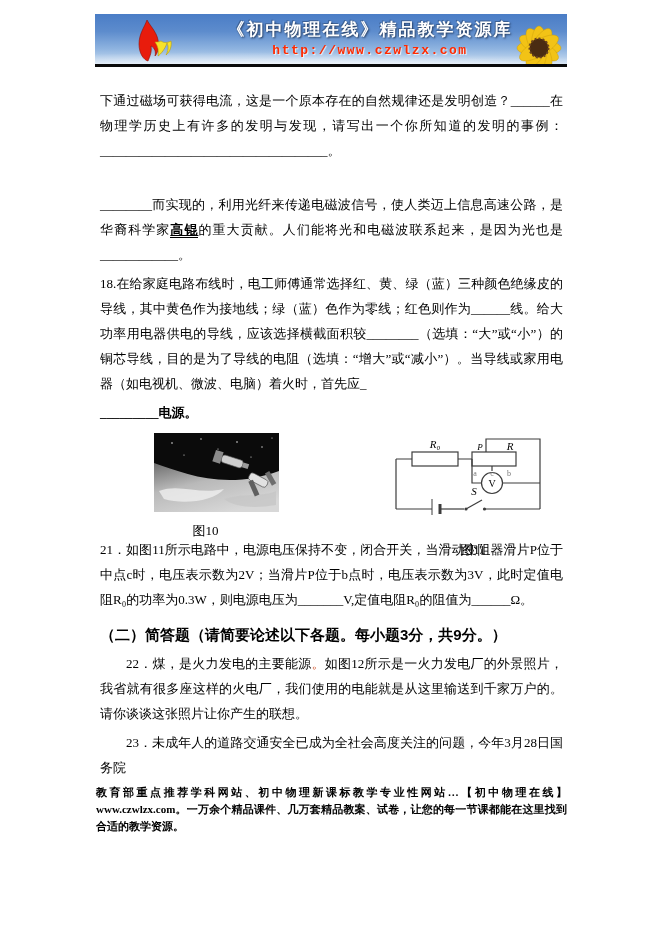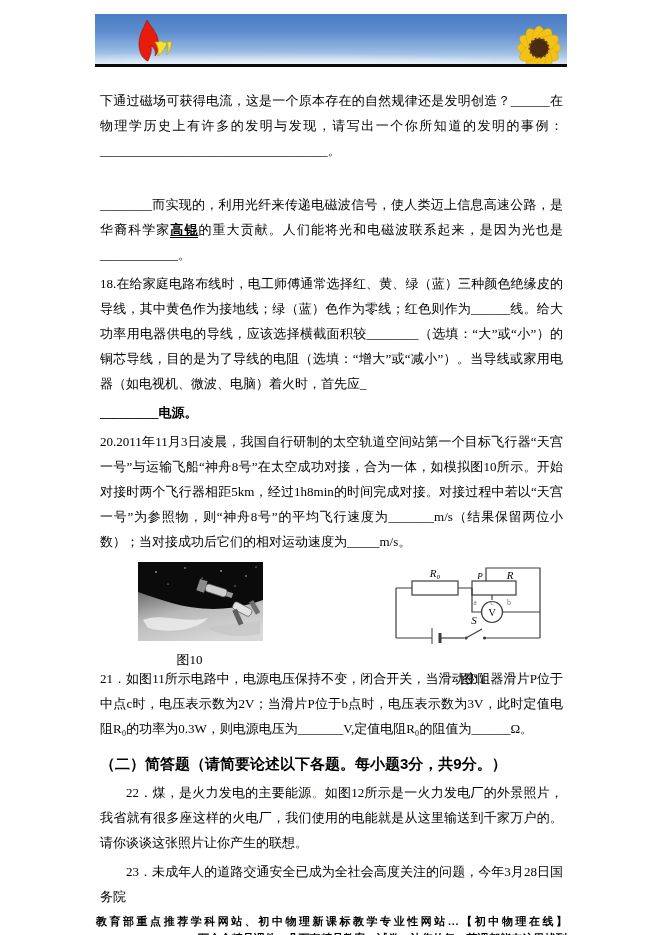--- a/index.html
+++ b/index.html
@@ -31,21 +31,21 @@
   .para-q19  { margin-top:6px; }
   .name-emph { font-weight:bold; border-bottom:1.5px solid #000;text-decoration:underline; }
   .red-punct { color:#c83200; }
   .indent { text-indent:2em; }
   .sec-header { font-family:"Liberation Sans", sans-serif; font-weight:bold;
                 font-size:15px; margin-top:10px !important; }
   .q23 { margin-top:4px !important; }
 
   
   .figures { position:relative; height:104px; margin-top:2px; }
-  .fig10-wrap { position:absolute; left:42px; top:4px; width:103px; text-align:center; }
+  .fig10-wrap { position:absolute; left:58px; top:4px; width:103px; text-align:center; }
   .fig11-wrap { position:absolute; left:292px; top:0; width:170px; text-align:center; }
   .figcap { font-size:13px; line-height:16px; margin-top:19px; text-align:center; }
   .fig10-cap { margin-top:3px; }
 
   
   .footer { margin-top:4px; font-size:11px; font-weight:bold; line-height:17px;
             text-align:justify; }
 
   svg text { font-family:"Liberation Serif", serif; }
 </style>
@@ -55,20 +55,24 @@
 <div class="banner">
   <div class="banner-cloud"></div>
 
   <div class="banner-logo">
     <svg width="42" height="46" viewBox="0 0 42 46">
       <path d="M16,2 C13,10 8,16 8,26 C8,36 13,42 17,43 C19,38 21,34 20,28 C24,30 25,34 24,38 C28,34 29,24 25,16 C22,10 18,6 16,2 Z" fill="#e81c0c" stroke="#8f0f05" stroke-width="0.6"></path>
       <path d="M24,24 C27,28 28,33 27,38 C30,36 34,31 36,25 C38,29 37,33 35,37 C39,34 41,28 40,23 C36,25 33,25 30,23 C28,24 26,24 24,24 Z" fill="#f7e32a" stroke="#b89c0a" stroke-width="0.6"></path>
     </svg>
   </div>
 
+  <div class="banner-text">
+    <div class="banner-title">《初中物理在线》精品教学资源库</div>
+    <div class="banner-url">http://www.czwlzx.com</div>
+  </div>
 
   <div class="banner-sunflower">
     <svg width="52" height="42" viewBox="0 0 52 42">
       <g transform="translate(26,26)">
         <g fill="#f2c316" stroke="#c79a08" stroke-width="0.4">
           <ellipse rx="22" ry="8" transform="rotate(0)"></ellipse>
           <ellipse rx="22" ry="8" transform="rotate(30)"></ellipse>
           <ellipse rx="22" ry="8" transform="rotate(60)"></ellipse>
           <ellipse rx="22" ry="8" transform="rotate(90)"></ellipse>
           <ellipse rx="22" ry="8" transform="rotate(120)"></ellipse>
@@ -92,23 +96,20 @@
     <span>________而实现的，利用光纤来传递电磁波信号，使人类迈上信息高速公路，是华裔科学家</span><span class="name-emph">高锟</span><span>的重大贡献。人们能将光和电磁波联系起来，是因为光也是____________。</span>
   </p>
 
   <p class="para-q19">
     <span>18.在给家庭电路布线时，电工师傅通常选择红、黄、绿（蓝）三种颜色绝缘皮的导线，其中黄色作为接地线；绿（蓝）色作为零线；红色则作为______线。给大功率用电器供电的导线，应该选择横截面积较________（选填：“大”或“小”）的铜芯导线，目的是为了导线的电阻（选填：“增大”或“减小”）。当导线或家用电器（如电视机、微波、电脑）着火时，首先应_</span>
   </p>
   <p class="para-q19b">
     <span>_________电源。</span>
   </p>
 
-  <p>
-    <span>20.2011年11月3日凌晨，我国自行研制的太空轨道空间站第一个目标飞行器“天宫一号”与运输飞船“神舟8号”在太空成功对接，合为一体，如模拟图10所示。开始对接时两个飞行器相距5km，经过1h8min的时间完成对接。对接过程中若以“天宫一号”为参照物，则“神舟8号”的平均飞行速度为_______m/s（结果保留两位小数）；当对接成功后它们的相对运动速度为_____m/s。</span>
-  </p>
 
   <div class="figures">
 
     <div class="fig10-wrap">
       <svg width="125" height="79" viewBox="0 0 125 79">
         <defs>
           <linearGradient id="earthG" x1="0" y1="0" x2="0.6" y2="1">
             <stop offset="0" stop-color="#6d6d6d"></stop>
             <stop offset="0.45" stop-color="#b9b9b9"></stop>
             <stop offset="1" stop-color="#d8d8d8"></stop>

